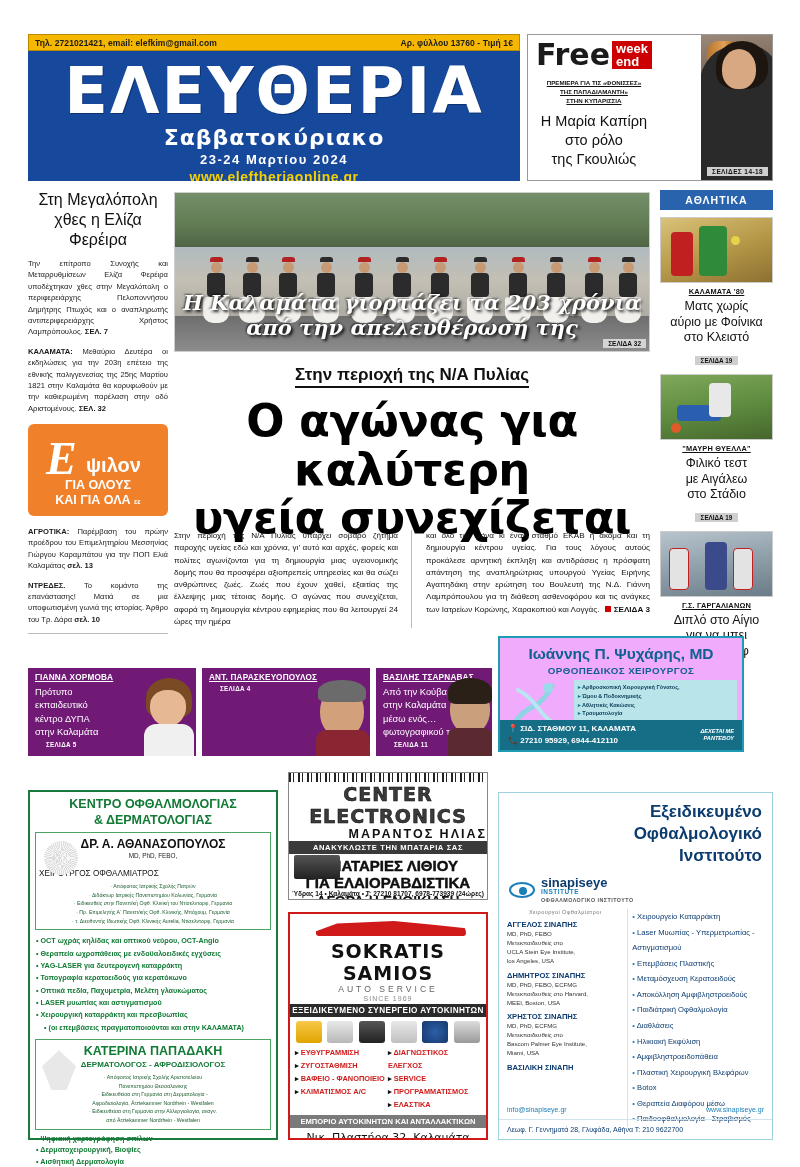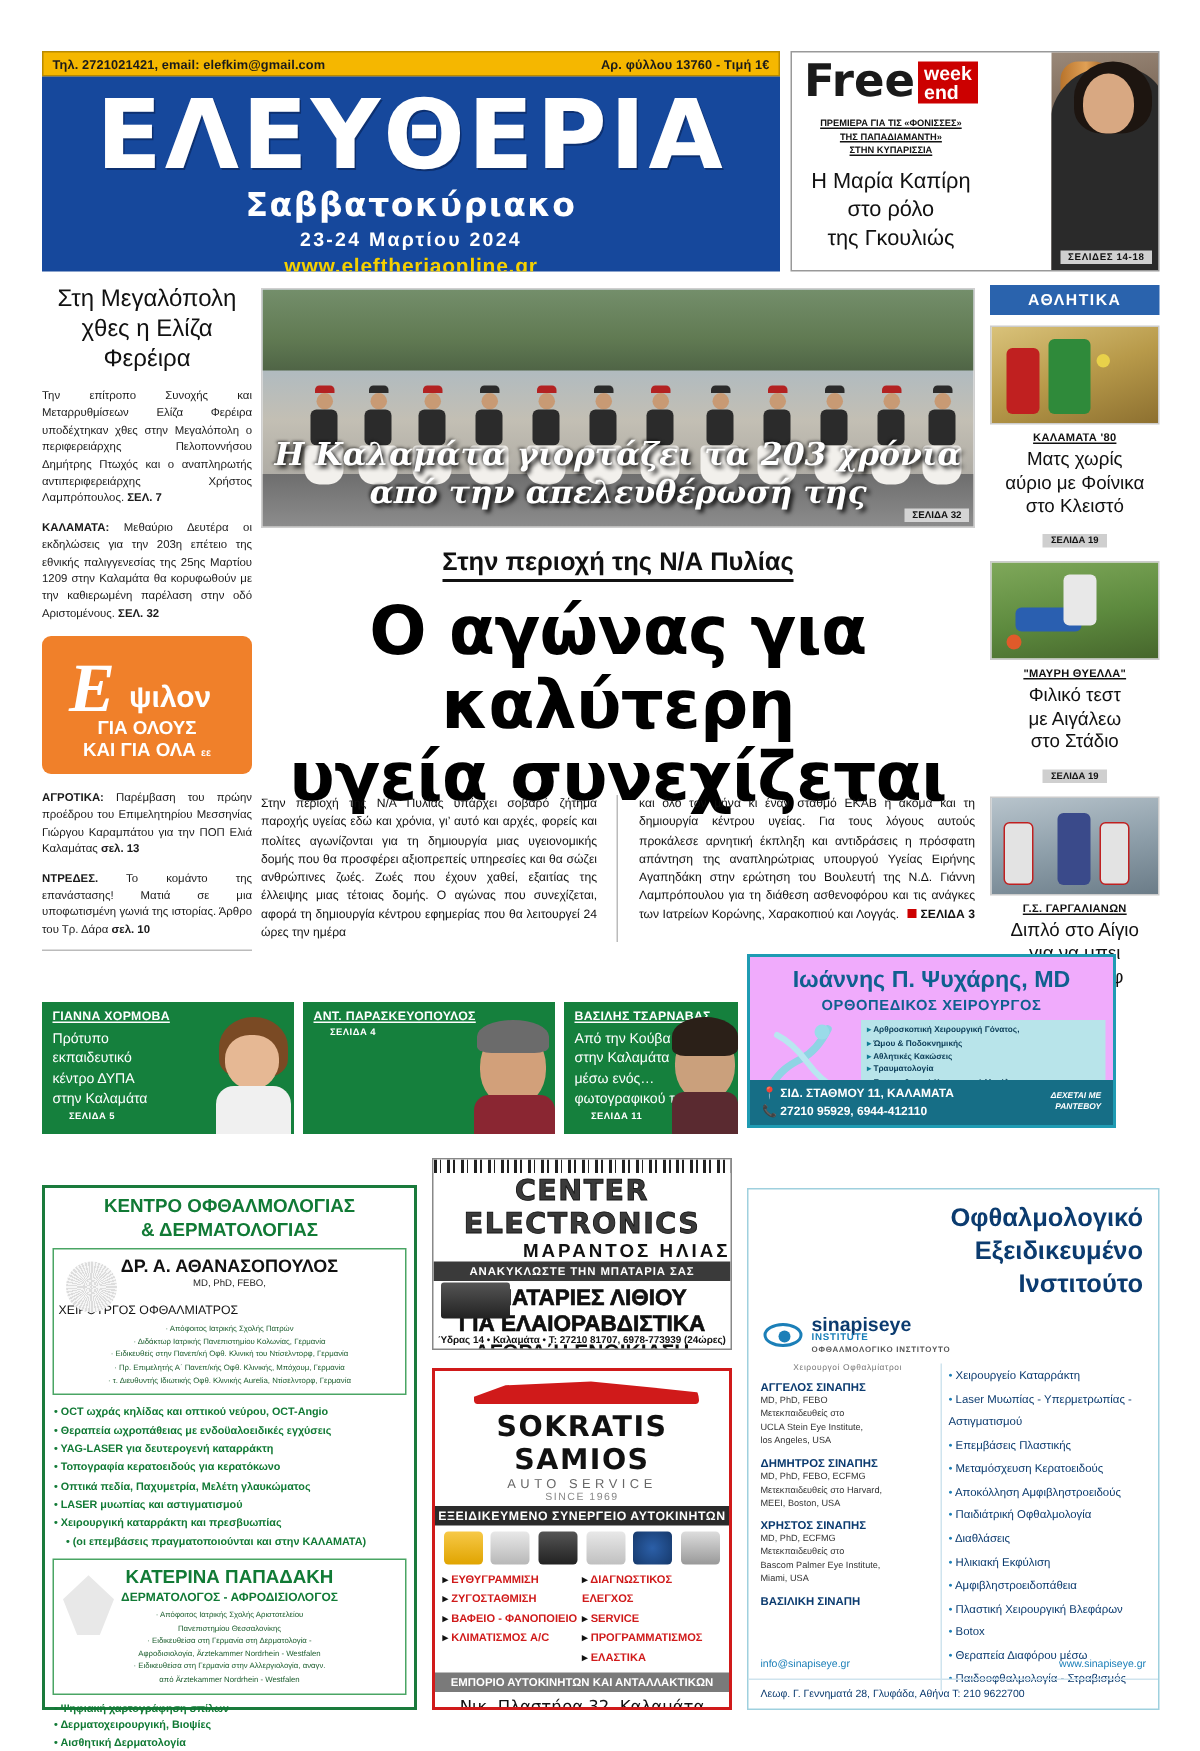--- a/index.html
+++ b/index.html
@@ -142,21 +142,21 @@
   .sp2 { background:linear-gradient(170deg,#7fa85a,#5d8a3e 55%,#46662c); }
   .sp3 { background:linear-gradient(170deg,#b8c4cc,#8fa0ab 50%,#6b7c88); }
   .pl { position:absolute; border-radius:4px; }
   .sp-kicker { text-align:center; font-size:7.4px; font-weight:bold; color:#111;
      text-decoration:underline; margin-top:4px; letter-spacing:.2px;}
   .sp-title { text-align:center; font-size:12.5px; line-height:1.25; color:#111; margin-top:3px; }
   .sp-badge { text-align:center; margin-top:3px; }
   .sp-badge span { background:#cfcfcf; color:#111; font-size:6.3px; font-weight:bold; padding:1px 6px; }
 
   
-  .colbox { position:absolute; background:#15803d; color:#fff; overflow:hidden; }
+  .colbox { position:absolute; background:#701a75; color:#fff; overflow:hidden; }
   .cb-name { font-size:8.2px; font-weight:bold; text-decoration:underline;
      padding:5px 0 0 7px; letter-spacing:.2px; }
   .cb-text { font-size:9.4px; line-height:1.42; padding:3px 0 0 7px; }
   .cb-page { font-size:6.3px; font-weight:bold; padding:3px 0 0 18px; letter-spacing:.3px; }
   .cb-photo { position:absolute; right:0; bottom:0; top:0; width:54px; overflow:hidden; }
   .ph-head { position:absolute; border-radius:50%; }
   .cb1 { left:28px; top:668px; width:168px; height:88px; }
   .cb2 { left:202px; top:668px; width:168px; height:88px; }
   .cb3 { left:376px; top:668px; width:116px; height:88px; }
 
@@ -312,21 +312,21 @@
       <div>Στη Μεγαλόπολη</div>
       <div>χθες η Ελίζα</div>
       <div>Φερέιρα</div>
     </div>
     <div class="lc-body">
       <span>Την επίτροπο Συνοχής και Μεταρρυθμίσεων Ελίζα Φερέιρα υποδέχτηκαν χθες στην Μεγαλόπολη ο περιφερειάρχης Πελοποννήσου Δημήτρης Πτωχός και ο αναπληρωτής αντιπεριφερειάρχης Χρήστος Λαμπρόπουλος.</span>
       <span class="pg">ΣΕΛ. 7</span>
     </div>
     <div class="lc-body">
       <b>ΚΑΛΑΜΑΤΑ:</b>
-      <span>Μεθαύριο Δευτέρα οι εκδηλώσεις για την 203η επέτειο της εθνικής παλιγγενεσίας της 25ης Μαρτίου 1209 στην Καλαμάτα θα κορυφωθούν με την καθιερωμένη παρέλαση στην οδό Αριστομένους.</span>
+      <span>Μεθαύριο Δευτέρα οι εκδηλώσεις για την 203η επέτειο της εθνικής παλιγγενεσίας της 25ης Μαρτίου 1821 στην Καλαμάτα θα κορυφωθούν με την καθιερωμένη παρέλαση στην οδό Αριστομένους.</span>
       <span class="pg">ΣΕΛ. 32</span>
     </div>
     <div class="epsilon">
       <div class="eps-e">Ε</div>
       <div class="eps-rest">ψιλον</div>
       <div class="eps-l1">ΓΙΑ ΟΛΟΥΣ</div>
       <div class="eps-l2">
         <span>ΚΑΙ ΓΙΑ ΟΛΑ</span>
         <small>εε</small>
       </div>
@@ -664,22 +664,22 @@
         <li>ΕΛΑΣΤΙΚΑ</li>
       </ul>
     </div>
     <div class="sm-strip2">ΕΜΠΟΡΙΟ ΑΥΤΟΚΙΝΗΤΩΝ ΚΑΙ ΑΝΤΑΛΛΑΚΤΙΚΩΝ</div>
     <div class="sm-addr">Νικ. Πλαστήρα 32, Καλαμάτα</div>
 
   </div>
 
   <div class="sinapis">
     <div class="si-head">
+      <div>Εξειδικευμένο</div>
       <div>Οφθαλμολογικό</div>
-      <div>Εξειδικευμένο</div>
       <div>Ινστιτούτο</div>
     </div>
     <div class="si-logo-wrap">
       <div class="si-eye"></div>
       <div class="si-name">
         <span>sinapiseye</span>
         <small>INSTITUTE</small>
         <div class="si-tag">ΟΦΘΑΛΜΟΛΟΓΙΚΟ ΙΝΣΤΙΤΟΥΤΟ</div>
       </div>
     </div>

